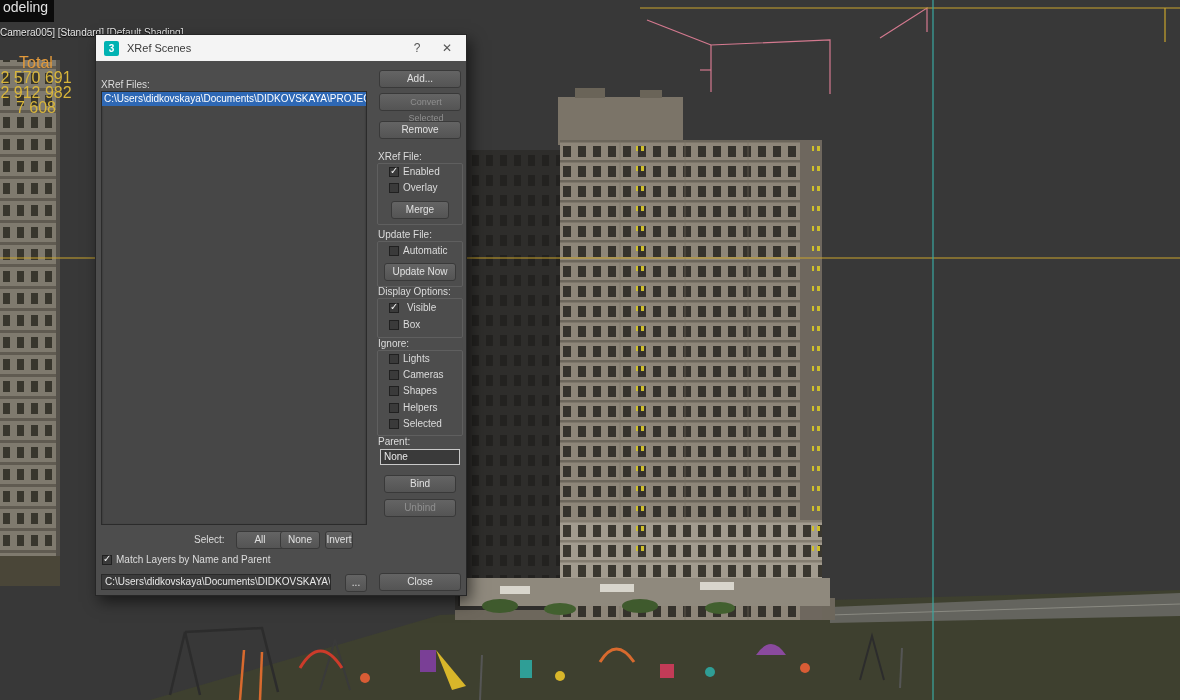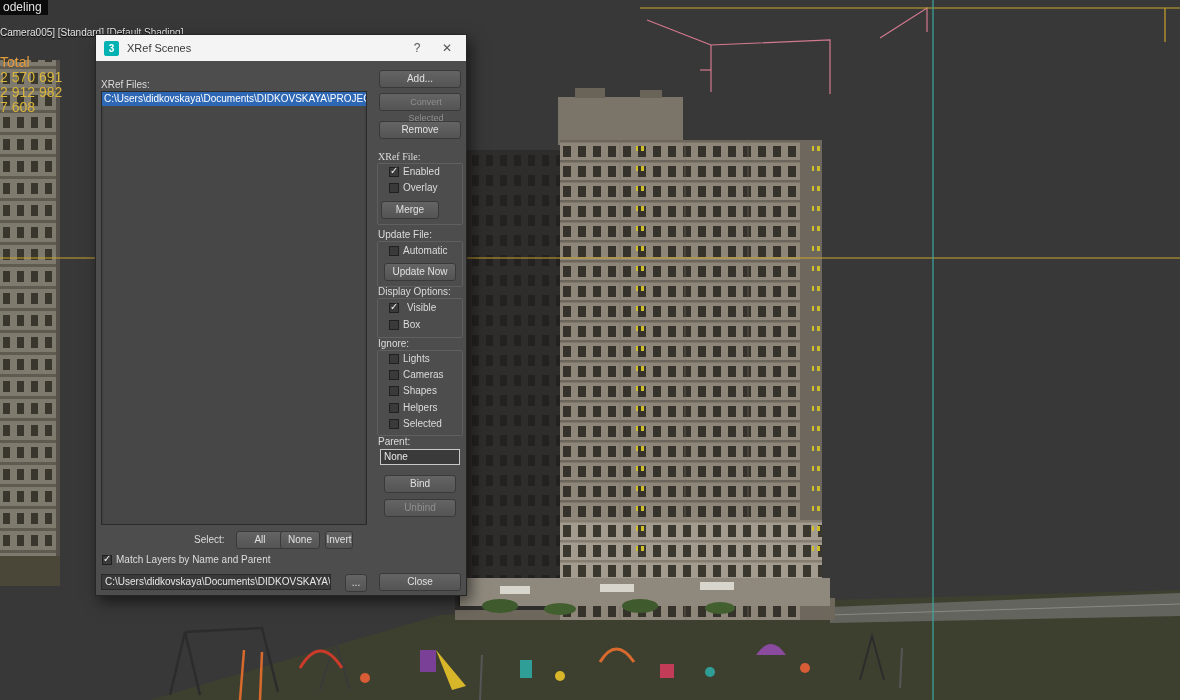--- a/index.html
+++ b/index.html
@@ -1,23 +1,23 @@
 <!DOCTYPE html>
 <html><head>
 <meta charset="utf-8">
 <style>
   * { margin:0; padding:0; box-sizing:border-box; }
   html,body { width:1180px; height:700px; overflow:hidden; }
   body { font-family:"Liberation Sans", sans-serif; background:#373737; position:relative; color:#ddd; }
 
   
   .scene { position:absolute; inset:0; }
-  .topbar { position:absolute; top:0; left:0; height:15px; min-width:46px; background:#0b0b0b; color:#e2e2e2; font-size:12px; line-height:15px; padding:0 6px 2px 3px; z-index:2; }
+  .topbar { position:absolute; top:0; left:0; height:22px; min-width:46px; background:#0b0b0b; color:#e2e2e2; font-size:14px; line-height:15px; padding:0 6px 2px 3px; z-index:2; }
   .vp-label { position:absolute; top:27px; left:0; color:#e6e6e6; font-size:10px; text-shadow:0 1px 1px #000; z-index:2; }
-  .stats { position:absolute; top:55px; left:0; width:72px; font-size:14px; text-align:left; z-index:2; line-height:15px; }
+  .stats { position:absolute; top:55px; left:0; width:72px; font-size:16px; text-align:center; z-index:2; line-height:15px; }
   .stats .t { color:#e39a3b; }
   .stats .v { color:#d9b63a; }
 
   
   .dialog { position:absolute; left:95px; top:34px; width:372px; height:562px; background:#4d4d4d; border:1px solid #262626; box-shadow:4px 6px 14px rgba(0,0,0,.55); z-index:10; font-size:10px; }
   .titlebar { height:26px; background:#f4f4f4; display:flex; align-items:center; padding:0 8px; gap:8px; }
   .app-icon { width:15px; height:15px; background:#00b2b2; border-radius:2px; color:#fff; font-weight:bold; font-size:10px; display:flex; align-items:center; justify-content:center; }
   .dlg-title { color:#3a3a3a; font-size:11px; flex:0 0 auto; }
   .tb-spacer { flex:1; }
   .tb-btn { color:#555; font-size:12px; width:22px; text-align:center; cursor:pointer; }
@@ -163,31 +163,31 @@
   <div class="lbl" style="left:5px; top:44px;">XRef Files:</div>
 
   <div class="listbox">
     <div class="list-item selected">C:\Users\didkovskaya\Documents\DIDKOVSKAYA\PROJECTS</div>
   </div>
 
   <div class="btn" style="left:283px; top:35px; width:82px;">Add...</div>
   <div class="btn disabled" style="left:283px; top:58px; width:82px; font-size:9px;padding-left:12px;">Convert Selected</div>
   <div class="btn" style="left:283px; top:86px; width:82px;">Remove</div>
 
-  <div class="lbl" style="left:282px; top:116px;font-family:Liberation Serif, serif;">XRef File:</div>
+  <div class="lbl" style="left:282px; top:116px;">XRef File:</div>
   <div class="group" style="left:281px; top:128px; width:86px; height:62px;"></div>
   <div class="crow" style="left:293px; top:131px;">
     <span class="cb checked"></span>
     <span>Enabled</span>
   </div>
   <div class="crow" style="left:293px; top:147px;">
     <span class="cb"></span>
     <span>Overlay</span>
   </div>
-  <div class="btn" style="left:285px; top:166px; width:58px;">Merge</div>
+  <div class="btn" style="left:295px; top:166px; width:58px;">Merge</div>
 
   <div class="lbl" style="left:282px; top:194px;">Update File:</div>
   <div class="group" style="left:281px; top:206px; width:86px; height:46px;"></div>
   <div class="crow" style="left:293px; top:210px;">
     <span class="cb"></span>
     <span>Automatic</span>
   </div>
   <div class="btn" style="left:288px; top:228px; width:72px;">Update Now</div>
 
   <div class="lbl" style="left:282px; top:251px;">Display Options:</div>

